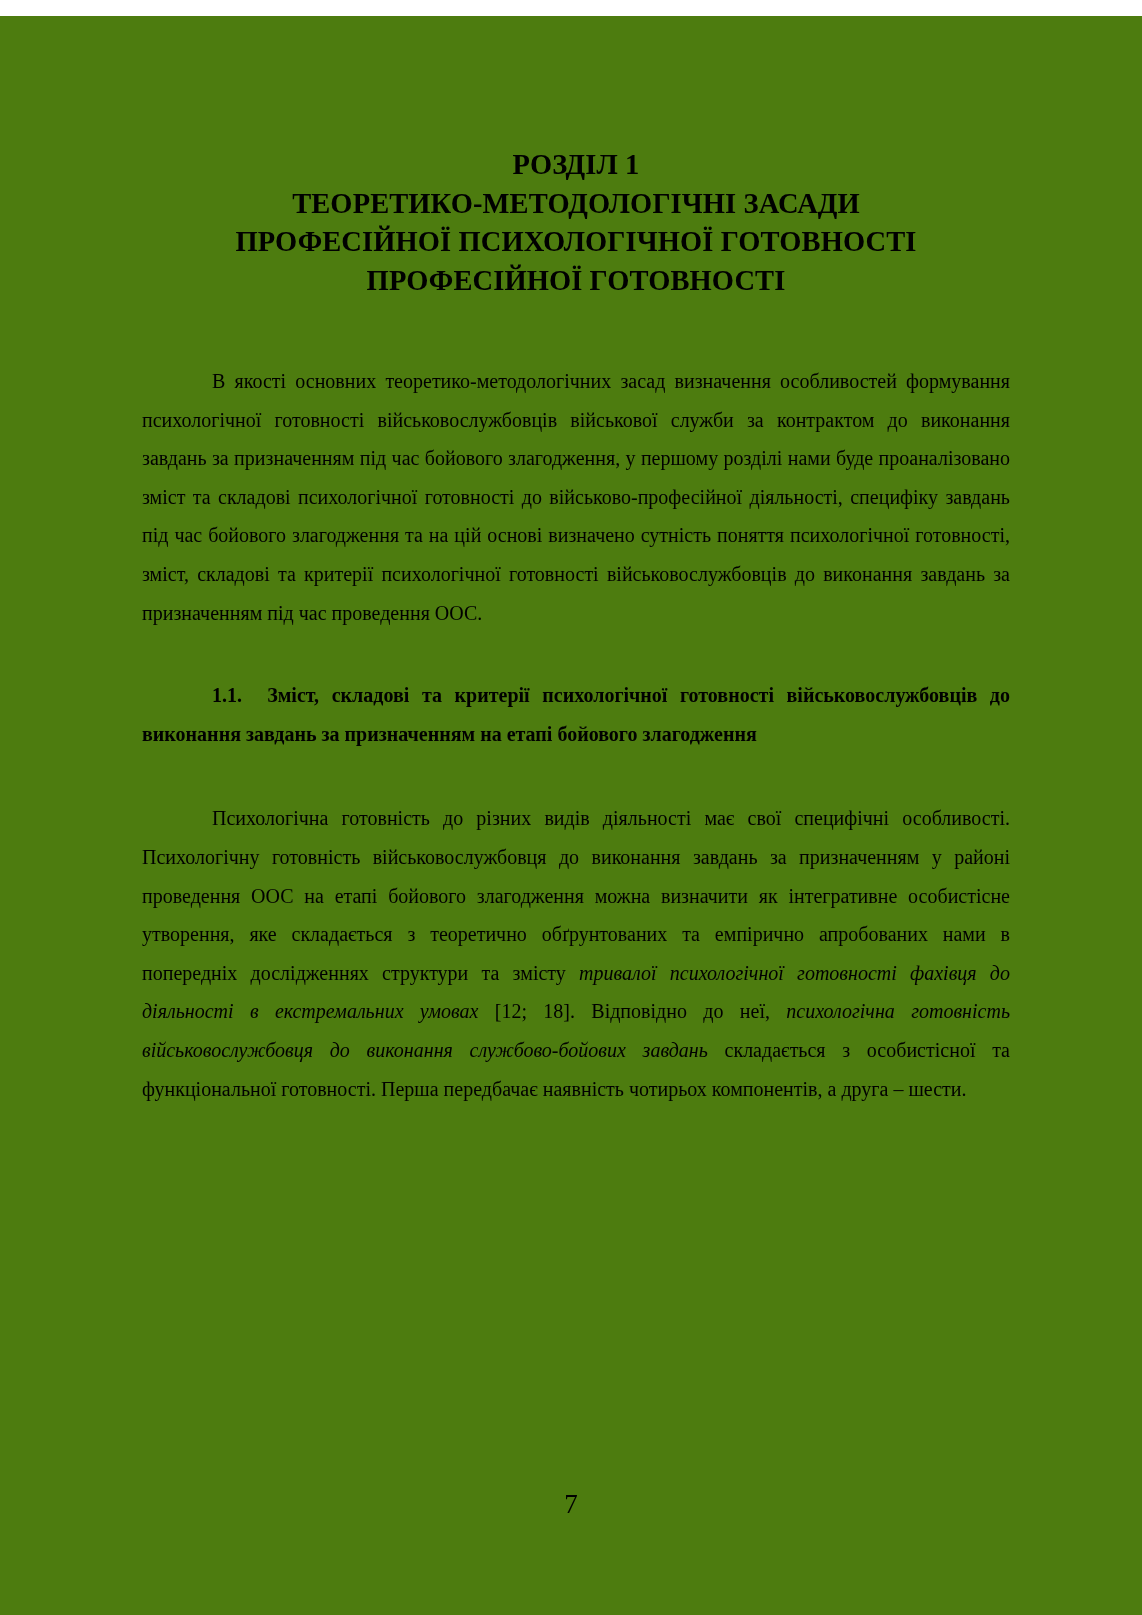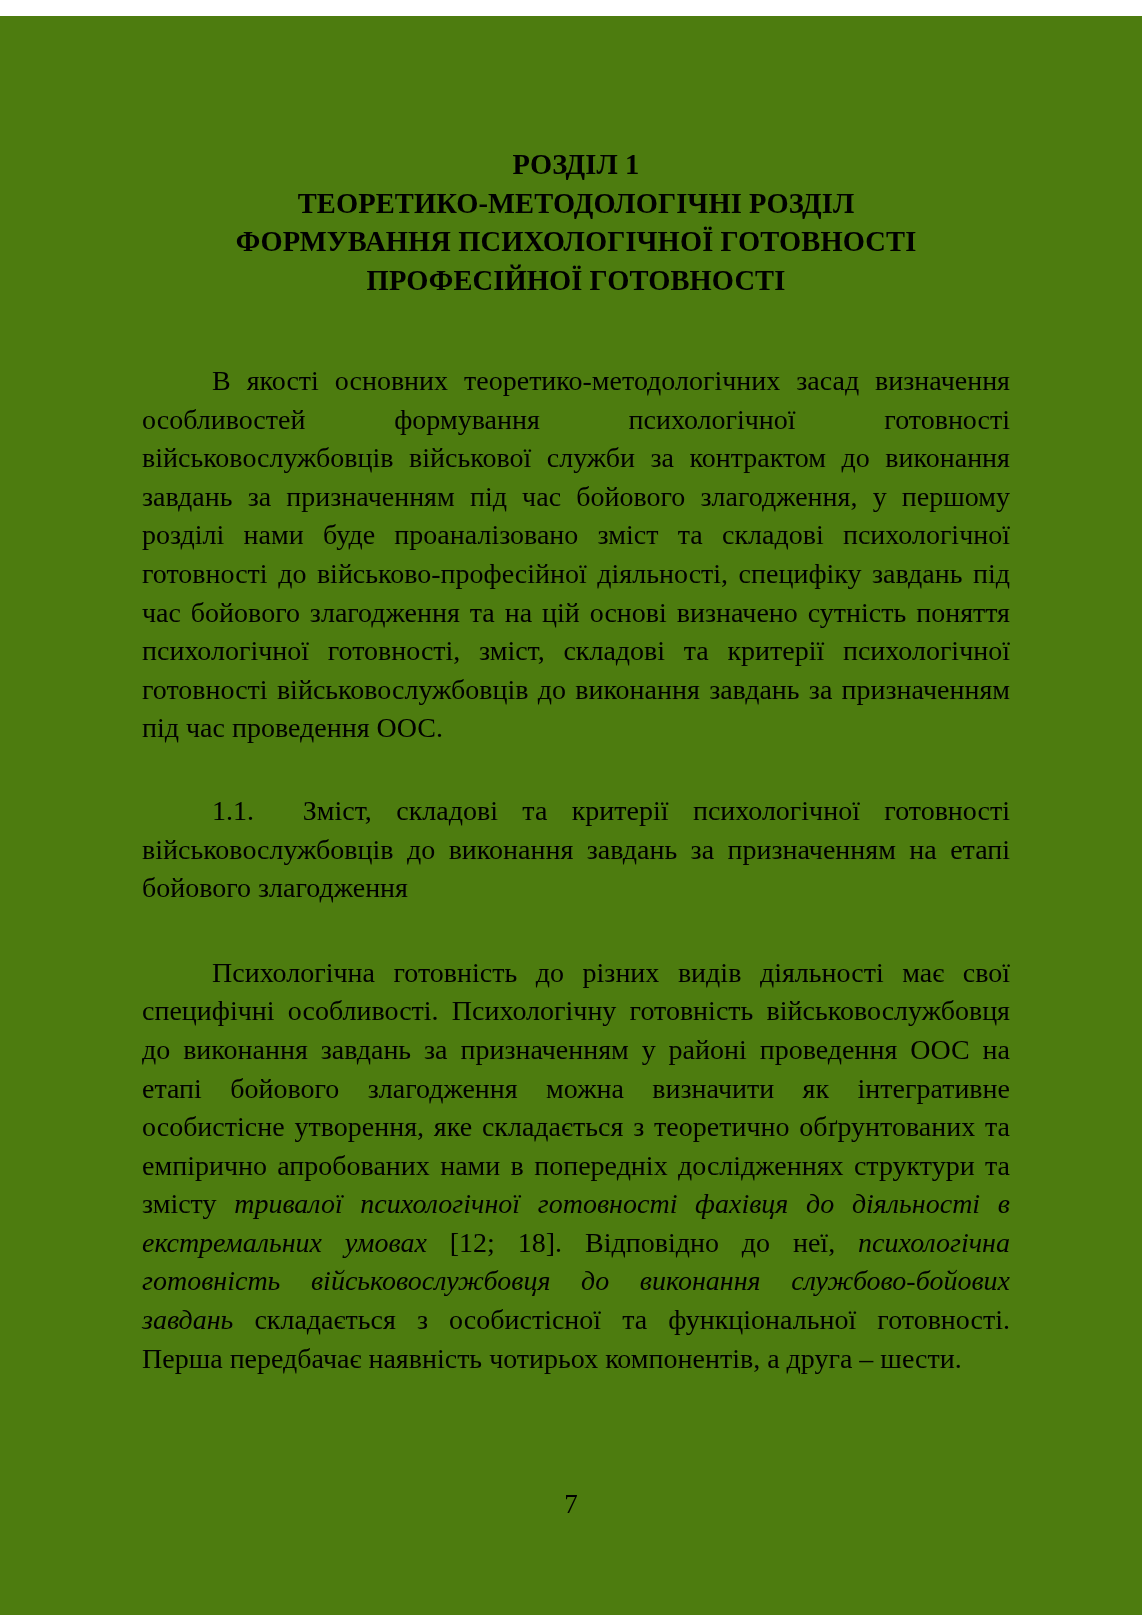--- a/index.html
+++ b/index.html
@@ -40,21 +40,21 @@
   .chapter-heading .hline {
     display: block;
     white-space: nowrap;
   }
 
   
   .para {
     margin: 0;
     text-align: justify;
     text-justify: inter-word;
-    font-size: 28px;
+    font-size: 20px;
     line-height: 38.6px;
     text-indent: 70px;
     hyphens: none;
   }
   .para.first-body {
     margin-top: 62px;
   }
   .para.second-body {
     margin-top: 46px;
   }
@@ -62,22 +62,22 @@
   .para em {
     font-style: italic;
   }
 
   
   .subsection-heading {
     margin: 0;
     margin-top: 44px;
     text-align: justify;
     text-justify: inter-word;
-    font-weight: normal;
-    font-size: 28px;
+    font-weight: bold;
+    font-size: 20px;
     line-height: 38.6px;
     text-indent: 70px;
   }
 
   
   .page-number {
     position: absolute;
     left: 0;
     right: 0;
     top: 1472px;
@@ -88,22 +88,22 @@
 </style>
 </head>
 <body>
 
 <div class="page">
 
   <div class="content">
 
     <h1 class="chapter-heading">
       <span class="hline">РОЗДІЛ 1</span>
-      <span class="hline">ТЕОРЕТИКО-МЕТОДОЛОГІЧНІ РОЗДІЛ</span>
-      <span class="hline">ФОРМУВАННЯ ПСИХОЛОГІЧНОЇ ГОТОВНОСТІ</span>
+      <span class="hline">ТЕОРЕТИКО-МЕТОДОЛОГІЧНІ ЗАСАДИ</span>
+      <span class="hline">ПРОФЕСІЙНОЇ ПСИХОЛОГІЧНОЇ ГОТОВНОСТІ</span>
       <span class="hline">ПРОФЕСІЙНОЇ ГОТОВНОСТІ</span>
     </h1>
 
     <p class="para first-body">В якості основних теоретико-методологічних засад визначення особливостей формування психологічної готовності військовослужбовців військової служби за контрактом до виконання завдань за призначенням під час бойового злагодження, у першому розділі нами буде проаналізовано зміст та складові психологічної готовності до військово-професійної діяльності, специфіку завдань під час бойового злагодження та на цій основі визначено сутність поняття психологічної готовності, зміст, складові та критерії психологічної готовності військовослужбовців до виконання завдань за призначенням під час проведення ООС.</p>
 
     <h2 class="subsection-heading"><span>1.1.</span>&nbsp;&nbsp;<span>Зміст, складові та критерії психологічної готовності військовослужбовців до виконання завдань за призначенням на етапі бойового злагодження</span></h2>
 
     <p class="para second-body">
       <span>Психологічна готовність до різних видів діяльності має свої специфічні особливості. Психологічну готовність військовослужбовця до виконання завдань за призначенням у районі проведення ООС на етапі бойового злагодження можна визначити як інтегративне особистісне утворення, яке складається з теоретично обґрунтованих та емпірично апробованих нами в попередніх дослідженнях структури та змісту </span><em>тривалої психологічної готовності фахівця до діяльності в екстремальних умовах</em><span> [12; 18]. Відповідно до неї, </span><em>психологічна готовність військовослужбовця до виконання службово-бойових завдань</em><span> складається з особистісної та функціональної готовності. Перша передбачає наявність чотирьох компонентів, а друга – шести.</span>
     </p>

